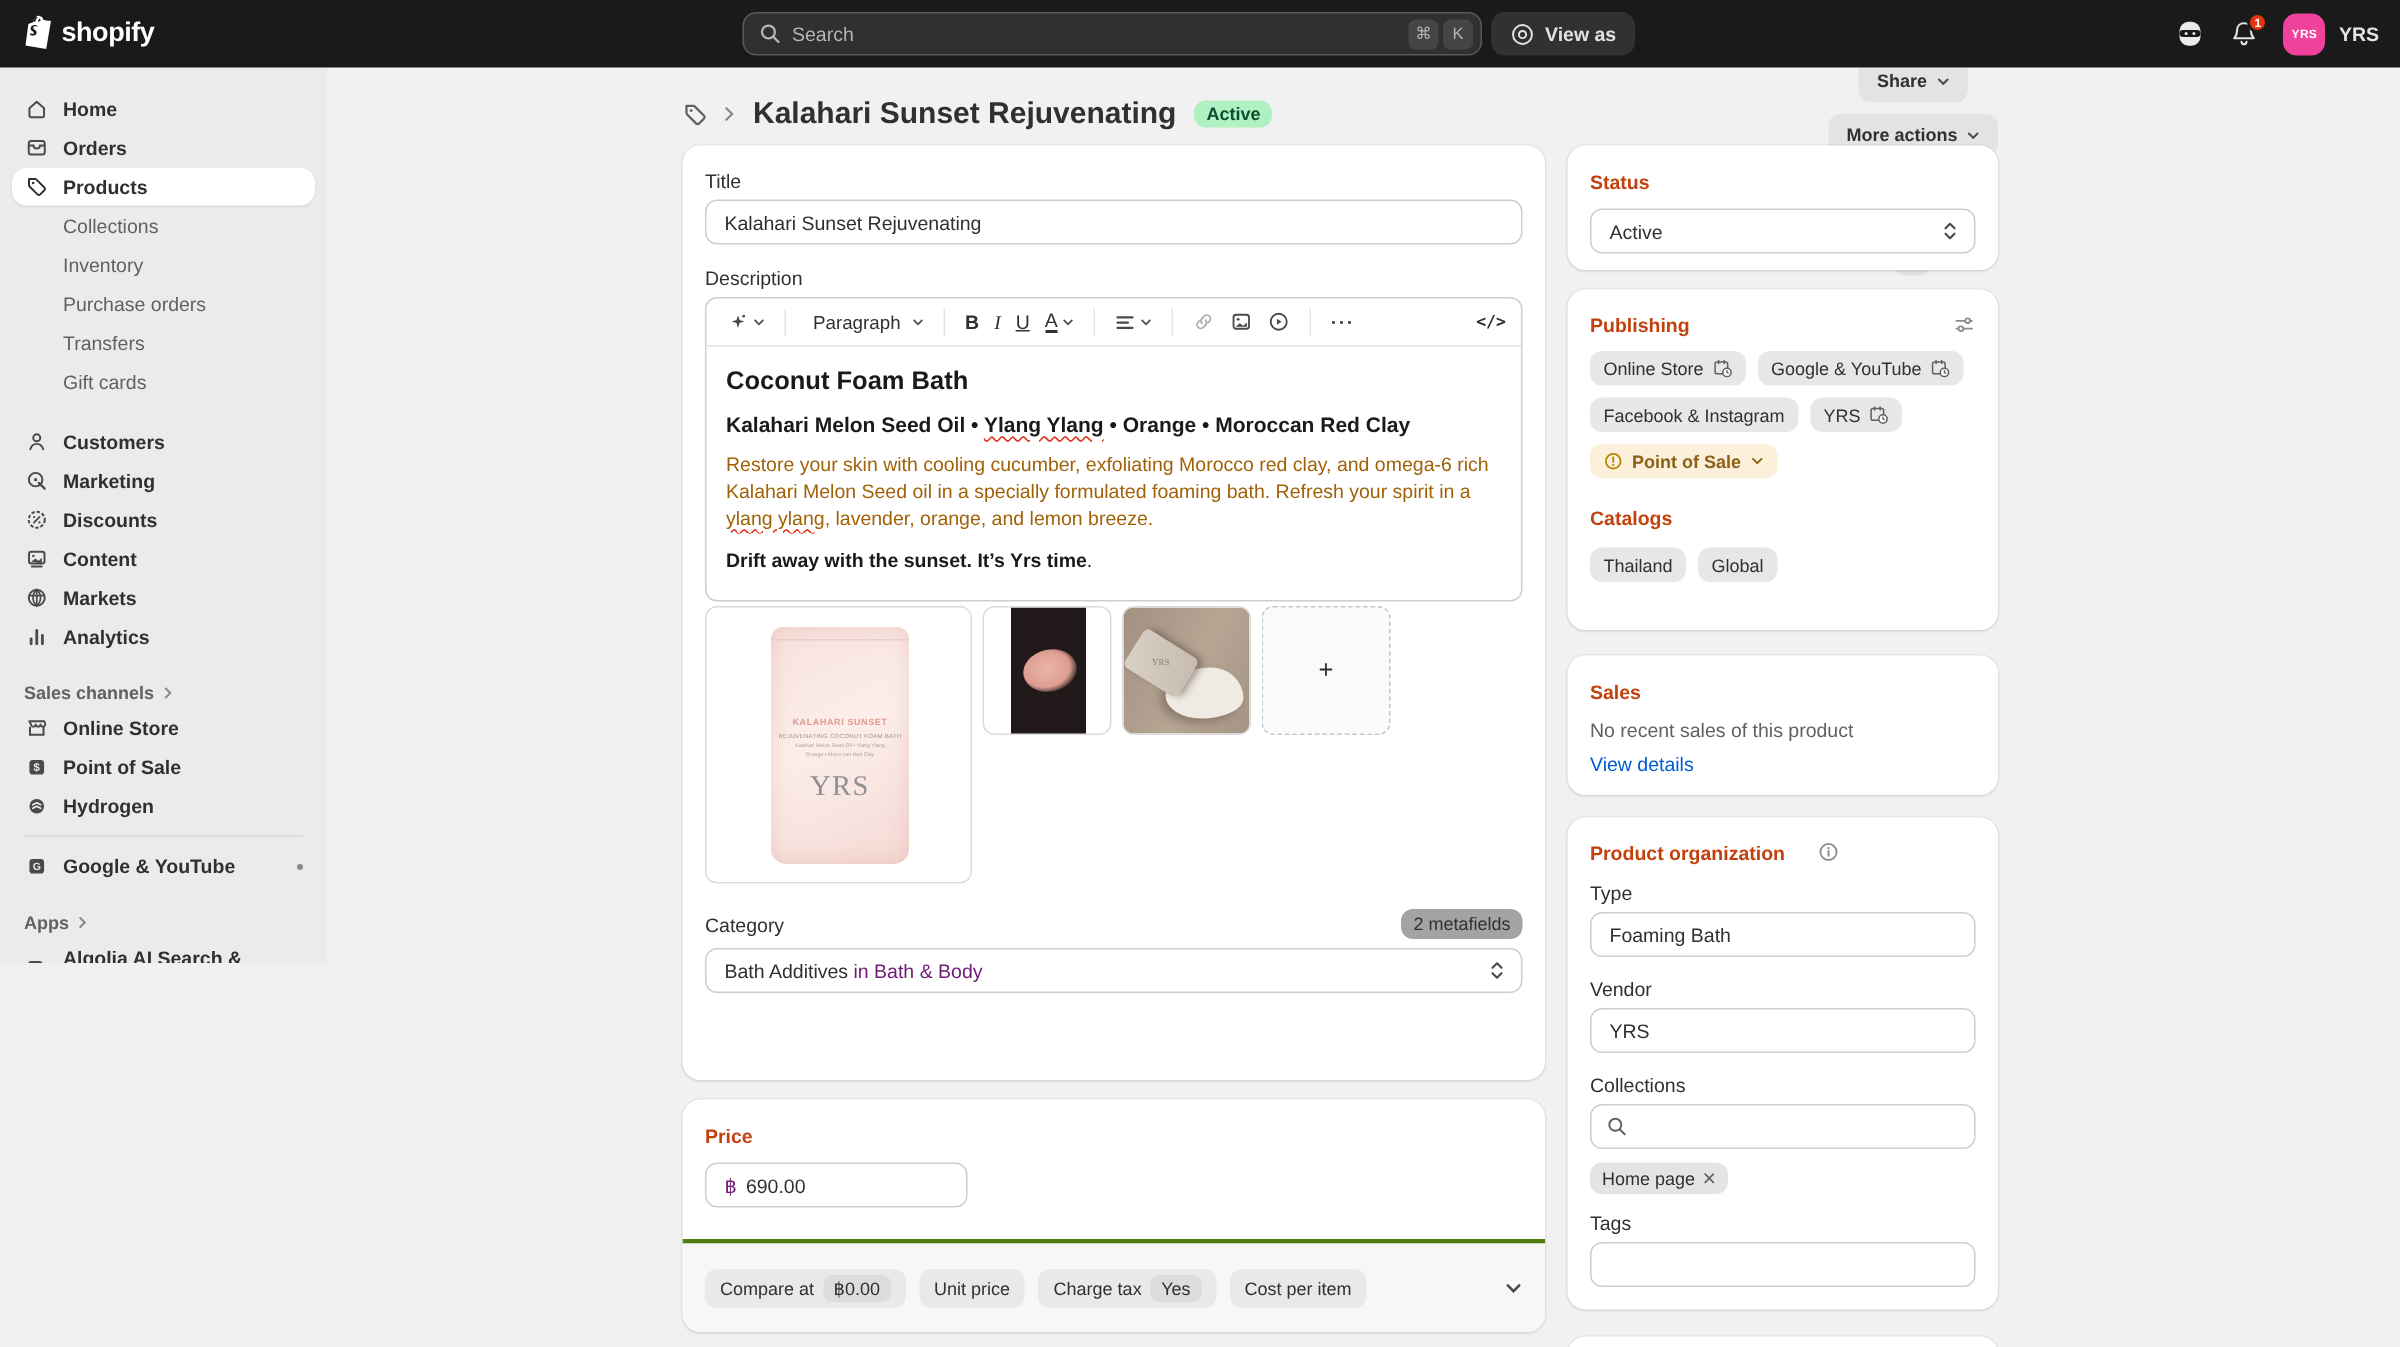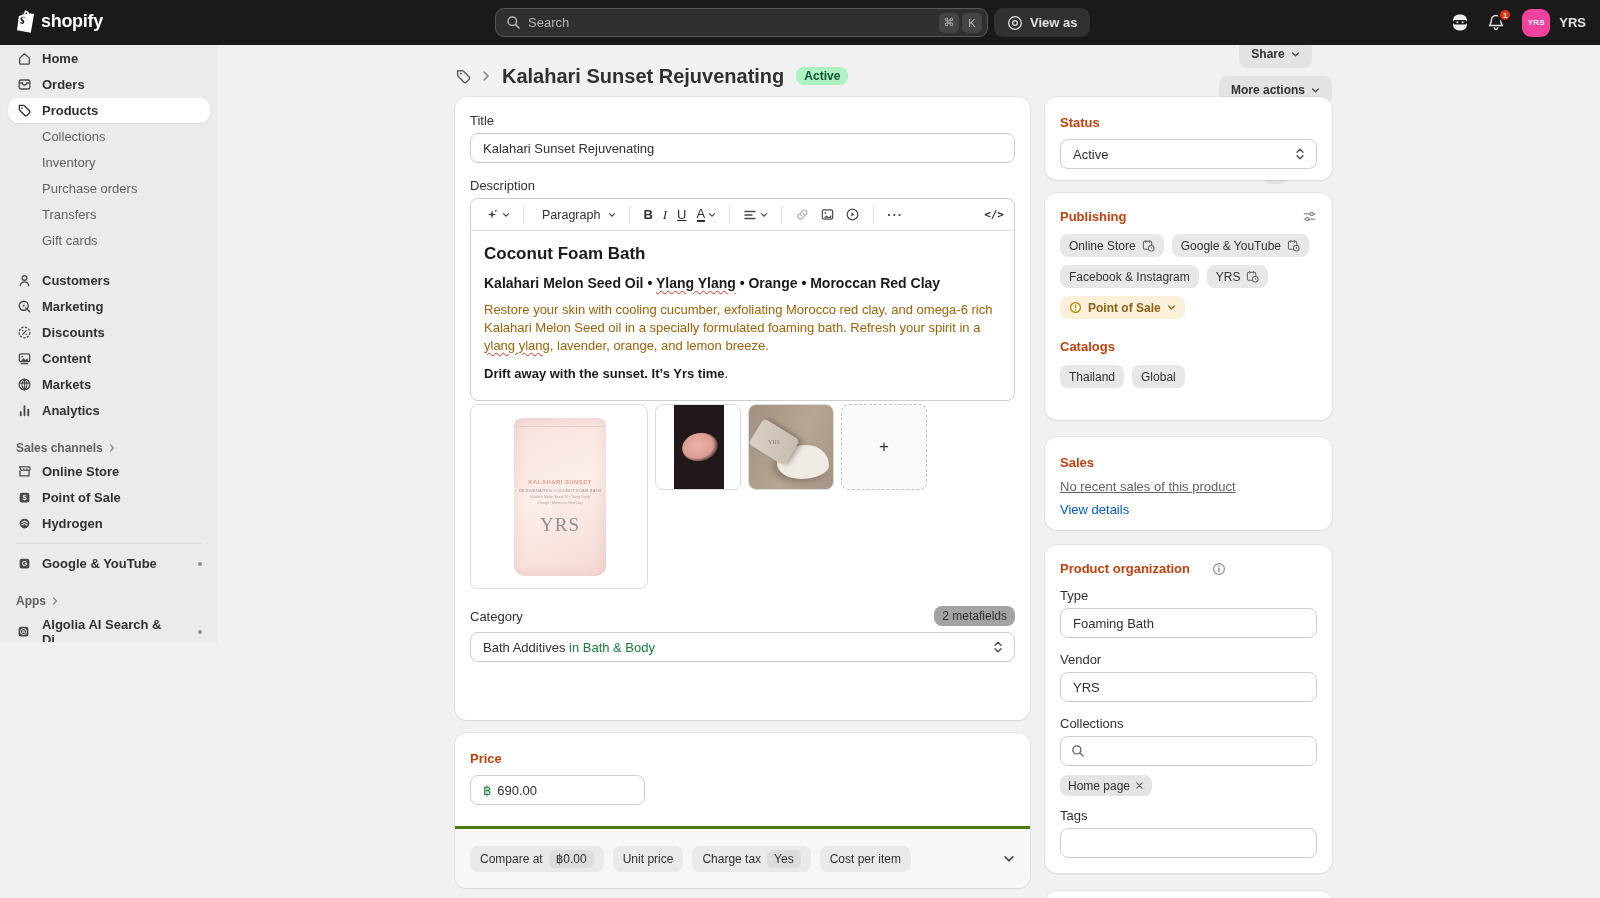--- a/index.html
+++ b/index.html
@@ -15,21 +15,21 @@
   .search input::placeholder { color:#b5b5b5; }
   .kbd { width:20px; height:20px; border-radius:5px; background:#454545; color:#b5b5b5; font-size:11px; display:flex; align-items:center; justify-content:center; margin-left:3px; }
   .viewas { position:absolute; left:994px; top:8px; height:29px; background:#313131; border-radius:9px; display:flex; align-items:center; gap:7px; padding:0 13px; color:#e3e3e3; font-size:13px; font-weight:600; cursor:pointer; }
   .top-right { position:absolute; right:14px; top:0; height:45px; display:flex; align-items:center; gap:17px; }
   .bell-wrap { position:relative; }
   .badge-red { position:absolute; top:-5px; right:-7px; min-width:14px; height:14px; background:#e3340f; border:2px solid #1a1a1a; border-radius:8px; color:#fff; font-size:8px; font-weight:700; display:flex; align-items:center; justify-content:center; padding:0 2px; }
   .avatar { width:28px; height:28px; border-radius:9px; background:#f0419c; color:#fff; font-size:8px; font-weight:700; display:flex; align-items:center; justify-content:center; letter-spacing:.2px; }
   .store-name { color:#e3e3e3; font-size:13px; font-weight:600; margin-left:-8px; }
 
   
-  .sidebar { position:absolute; left:0; top:45px; width:218px; height:597px; background:#ebebeb; overflow:hidden; }
+  .sidebar { position:absolute; left:0; top:45px; width:218px; height:597px; background:#ebebeb; padding-top:14px; overflow:hidden; }
   .nav-item { display:flex; align-items:center; gap:10px; height:25px; margin:1px 8px; padding:0 8px; border-radius:10px; font-size:13px; font-weight:600; color:#303030; cursor:pointer; }
   .nav-item .nic { width:16px; display:flex; justify-content:center; }
   .nav-item.active { background:#fff; box-shadow:0 1px 2px rgba(0,0,0,.08); font-weight:700; }
   .nav-sub { display:flex; align-items:center; height:25px; margin:1px 8px; padding:0 8px 0 34px; font-size:13px; color:#616161; font-weight:400; border-radius:10px; cursor:pointer; }
   .nav-gap { height:13px; }
   .nav-head { display:flex; align-items:center; gap:4px; margin:4px 16px 4px 16px; font-size:12px; color:#616161; font-weight:600; cursor:pointer; }
   .nav-div { height:1px; background:#d9d9d9; margin:7px 16px; }
   .chan-dot { margin-left:auto; width:4px; height:4px; border-radius:50%; background:#8a8a8a; }
   .settings-row { position:absolute; left:8px; right:8px; top:838px; }
 
@@ -50,21 +50,21 @@
   #card-pub    { left:827px; top:148px; width:287px; height:227px; padding:16px 15px; }
   #card-sales  { left:827px; top:392px; width:287px; height:93px;  padding:16px 15px; }
   #card-org    { left:827px; top:500px; width:287px; height:328px; padding:16px 15px; }
   #card-sliver { left:827px; top:846px; width:287px; height:14px; border-radius:12px 12px 0 0; }
 
   .lbl { display:block; font-size:13px; color:#303030; margin-bottom:5px; }
   .lbl-b { font-size:13px; font-weight:700; color:#c2410c; }
   .inp { width:100%; height:30px; border:1px solid #cdced1; border-radius:8px; padding:0 12px; font-size:13px; color:#303030; font-family:"Liberation Sans",sans-serif; outline:none; background:#fff; }
   .sel { width:100%; height:30px; border:1px solid #cdced1; border-radius:8px; padding:0 10px 0 12px; font-size:13px; display:flex; align-items:center; background:#fff; cursor:pointer; }
   .sel .grow { flex:1; }
-  .muted { color:#15803d; }
+  .muted { color:#701a75; }
 
   
   .editor { border:1px solid #cdced1; border-radius:8px; margin-top:2px; overflow:hidden; }
   .ed-toolbar { height:32px; display:flex; align-items:center; padding:0 10px; gap:2px; border-bottom:1px solid #e3e3e3; color:#4a4a4a; }
   .tb-sep { width:1px; height:18px; background:#e3e3e3; margin:0 7px; }
   .tb-btn { display:flex; align-items:center; gap:3px; padding:3px 4px; border-radius:5px; cursor:pointer; font-size:13px; color:#303030; }
   .tb-b { font-weight:800; } .tb-i { font-style:italic; font-family:"Liberation Serif",serif; } .tb-u { text-decoration:underline; }
   .tb-a { border-bottom:2px solid #303030; line-height:13px; }
   .tb-para { font-size:12.5px; color:#303030; padding:3px 5px; }
   .tb-more { letter-spacing:1px; font-weight:700; color:#4a4a4a; }
@@ -602,26 +602,26 @@
       <span class="lbl-b">Catalogs</span>
       <div class="pill-row">
         <span class="pill">Thailand</span>
         <span class="pill">Global</span>
       </div>
     </div>
   </div>
 
   <div class="card" id="card-sales">
     <span class="lbl-b">Sales</span>
-    <div style="font-size:13px; color:#616161; margin-top:8px;text-decoration:underline;">No recent sales of this product</div>
+    <div style="font-size:13px; color:#616161; margin-top:8px;">No recent sales of this product</div>
     <a class="link" style="display:inline-block; margin-top:8px;">View details</a>
   </div>
 
   <div class="card" id="card-org">
-    <div style="display:flex; align-items:center; gap:22px;">
+    <div style="display:flex; align-items:flex-start; gap:22px;">
       <span class="lbl-b">Product organization</span>
       <svg width="14" height="14" viewBox="0 0 14 14">
           <circle cx="7" cy="7" r="5.4" fill="none" stroke="#8a8a8a" stroke-width="1.2"></circle>
           <path d="M7 6.3v3.2" stroke="#8a8a8a" stroke-width="1.3" stroke-linecap="round"></path>
           <circle cx="7" cy="4.4" r="0.8" fill="#8a8a8a"></circle>
         </svg>
     </div>
     <label class="lbl" style="margin-top:12px;">Type</label>
     <input class="inp" value="Foaming Bath" style="">
     <label class="lbl" style="margin-top:14px;">Vendor</label>

